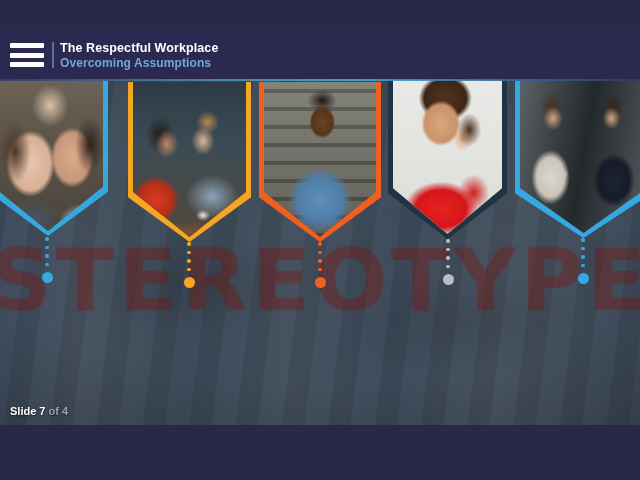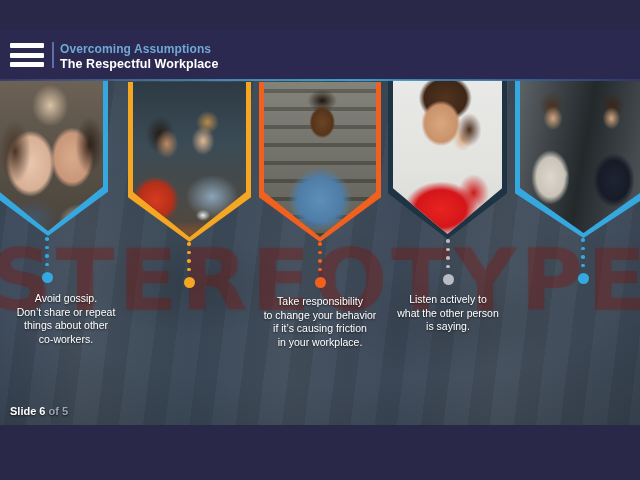--- a/index.html
+++ b/index.html
@@ -291,21 +291,20 @@
               radial-gradient(ellipse 30px 24px at 80% 94%, #e4d6cd 0%, rgba(228,214,205,0) 75%);"></div>
         </div>
       </div>
       <div class="connector" style="left:42px; top:207px;">
         <div class="dot" style="background:#35a8e0;"></div>
         <div class="dot" style="background:#35a8e0;"></div>
         <div class="dot" style="background:#35a8e0;"></div>
         <div class="dot" style="background:#35a8e0;"></div>
         <div class="bigdot" style="background:#35a8e0;"></div>
       </div>
-      <div class="caption" style="left:2px; top:262px; width:128px;">Avoid gossip.<br>Don’t share or repeat<br>things about other<br>co-workers.</div>
 
       <div class="card" style="left:128px; top:52px; width:123px; height:160px;">
         <div class="frame" style="background:#f5a623;"></div>
         <div class="photo">
           <div class="ph" style="background:
               linear-gradient(180deg,#2d3a44 0%,#3b4b55 40%,#53483c 100%);"></div>
           <div class="ph" style="background:
               radial-gradient(ellipse 16px 20px at 30% 40%, #c08a63 0%, rgba(192,138,99,0) 72%),
               radial-gradient(ellipse 16px 20px at 62% 38%, #e2b894 0%, rgba(226,184,148,0) 72%),
               radial-gradient(ellipse 20px 26px at 24% 34%, #241b16 0%, rgba(36,27,22,0) 72%),
@@ -339,21 +338,20 @@
               radial-gradient(ellipse 18px 13px at 46% 88%, #23408c 0%, rgba(35,64,140,0) 78%);"></div>
         </div>
       </div>
       <div class="connector" style="left:315px; top:212px;">
         <div class="dot" style="background:#f2601f;"></div>
         <div class="dot" style="background:#f2601f;"></div>
         <div class="dot" style="background:#f2601f;"></div>
         <div class="dot" style="background:#f2601f;"></div>
         <div class="bigdot" style="background:#f2601f;"></div>
       </div>
-      <div class="caption" style="left:256px; top:265px; width:128px;">Take responsibility<br>to change your behavior<br>if it’s causing friction<br>in your workplace.</div>
 
       <div class="card" style="left:388px; top:46px; width:119px; height:163px;">
         <div class="frame" style="background:#1e3344;"></div>
         <div class="photo">
           <div class="ph" style="background:
               linear-gradient(180deg,#e9e9e7 0%,#e2e2df 60%,#d8d8d4 100%);"></div>
           <div class="ph" style="background:
               radial-gradient(ellipse 26px 30px at 44% 30%, #d9a77f 0%, #c9926a 62%, rgba(201,146,106,0) 76%),
               radial-gradient(ellipse 34px 30px at 48% 14%, #53331f 0%, #3e2617 62%, rgba(62,38,23,0) 78%),
               radial-gradient(ellipse 16px 22px at 70% 34%, #4b2d1b 0%, rgba(75,45,27,0) 76%),
@@ -363,21 +361,20 @@
               radial-gradient(ellipse 20px 24px at 74% 74%, #cf1a18 0%, rgba(207,26,24,0) 78%);"></div>
         </div>
       </div>
       <div class="connector" style="left:443px; top:209px;">
         <div class="dot" style="background:#b9bcc2;"></div>
         <div class="dot" style="background:#b9bcc2;"></div>
         <div class="dot" style="background:#b9bcc2;"></div>
         <div class="dot" style="background:#b9bcc2;"></div>
         <div class="bigdot" style="background:#b9bcc2;"></div>
       </div>
-      <div class="caption" style="left:384px; top:263px; width:128px;">Listen actively to<br>what the other person<br>is saying.</div>
 
       <div class="card" style="left:515px; top:48px; width:137px; height:160px;">
         <div class="frame" style="background:#35a8e0;"></div>
         <div class="photo">
           <div class="ph" style="background:
               linear-gradient(100deg,#5c6366 0%,#3d4346 26%,#23282b 50%,#3a4044 74%,#555b5e 100%);"></div>
           <div class="ph" style="background:
               radial-gradient(ellipse 13px 16px at 26% 26%, #d5a77f 0%, rgba(213,167,127,0) 74%),
               radial-gradient(ellipse 16px 18px at 25% 18%, #4a3122 0%, rgba(74,49,34,0) 76%),
               radial-gradient(ellipse 24px 34px at 24% 64%, #ddd8cf 0%, #c9c3b8 58%, rgba(201,195,184,0) 80%),
@@ -399,22 +396,22 @@
     </div>
 
     <div id="header">
       <div class="hamburger">
         <span></span>
         <span></span>
         <span></span>
       </div>
       <div id="header-divider"></div>
       <div id="title-block">
+        <div id="slide-title">The Respectful Workplace</div>
         <div id="slide-subtitle">Overcoming Assumptions</div>
-        <div id="slide-title">The Respectful Workplace</div>
       </div>
     </div>
     <div id="header-underline"></div>
 
-    <div id="slide-counter"><span class="cur">Slide 6</span> <span class="tot">of 5</span></div>
+    <div id="slide-counter"><span class="cur">Slide 7</span> <span class="tot">of 4</span></div>
 
   </div>
 </div>
 
 </body></html>

